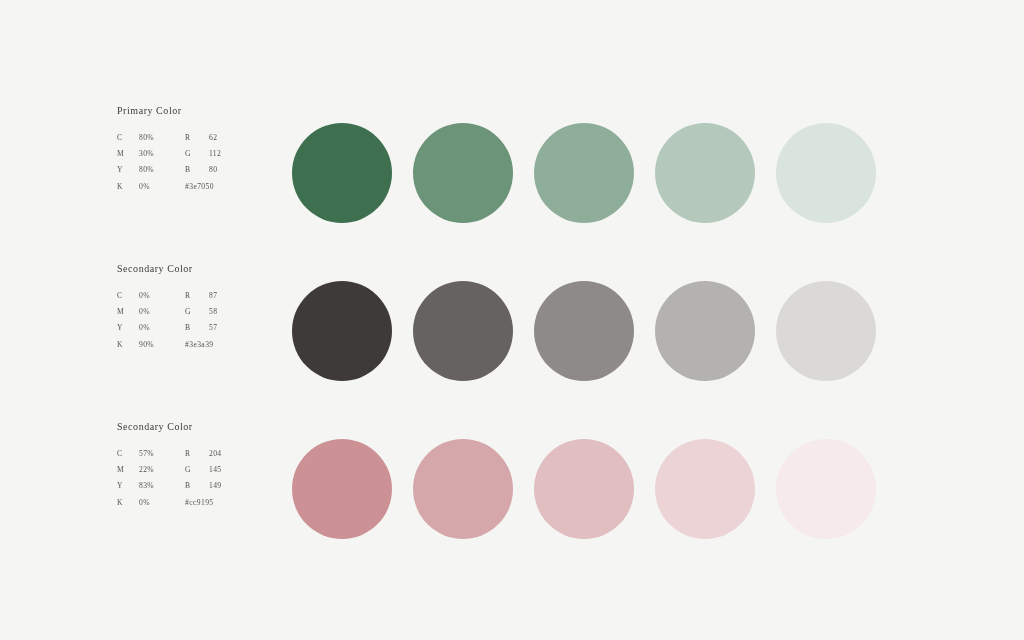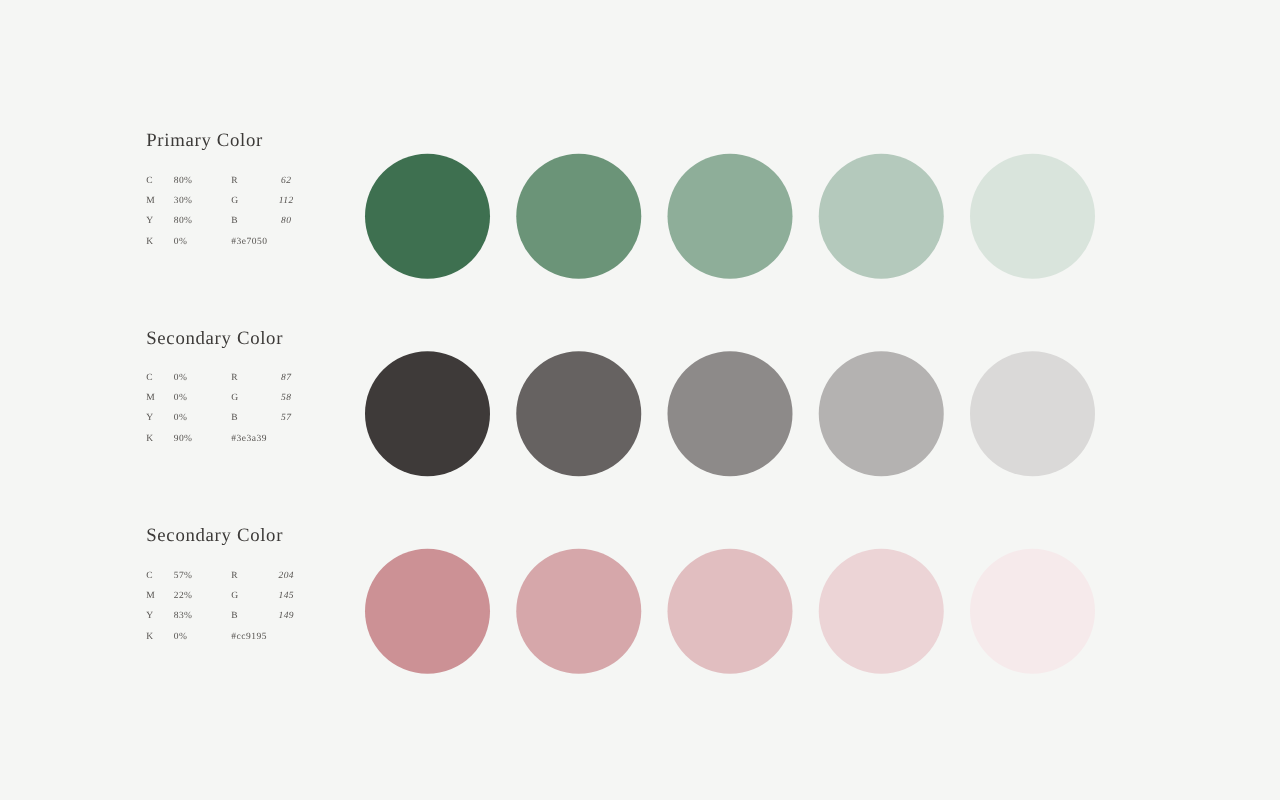--- a/index.html
+++ b/index.html
@@ -32,21 +32,21 @@
 
   
   .info {
     position: absolute;
     left: 117px;
     top: 0;
     width: 160px;
   }
   .block-title {
     font-family: "Liberation Serif", "DejaVu Serif", serif;
-    font-size: 15px;
+    font-size: 10px;
     letter-spacing: 0.55px;
     color: #3c3a38;
     margin: 0 0 17px 0;
     white-space: nowrap;
     font-weight: 400;
   }
   .specs {
     border-collapse: collapse;
     font-family: "Liberation Serif", "DejaVu Serif", serif;
     font-size: 7.6px;
@@ -55,21 +55,21 @@
   }
   .specs td {
     padding: 0 0 7.2px 0;
     vertical-align: top;
     white-space: nowrap;
     font-weight: 400;
   }
   .k-label { width: 22px; }
   .k-val   { width: 46px; }
   .r-label { width: 24px; text-align: left; }
-  .r-val   { width: 40px; text-align: center; font-style: italic; }
+  .r-val   { width: 40px; text-align: left; }
   .hexcell {
     padding-top: 1px;
     letter-spacing: 0.4px;
     margin-left: 26px;
   }
 
   
   .swatches {
     position: absolute;
     left: 292px;

